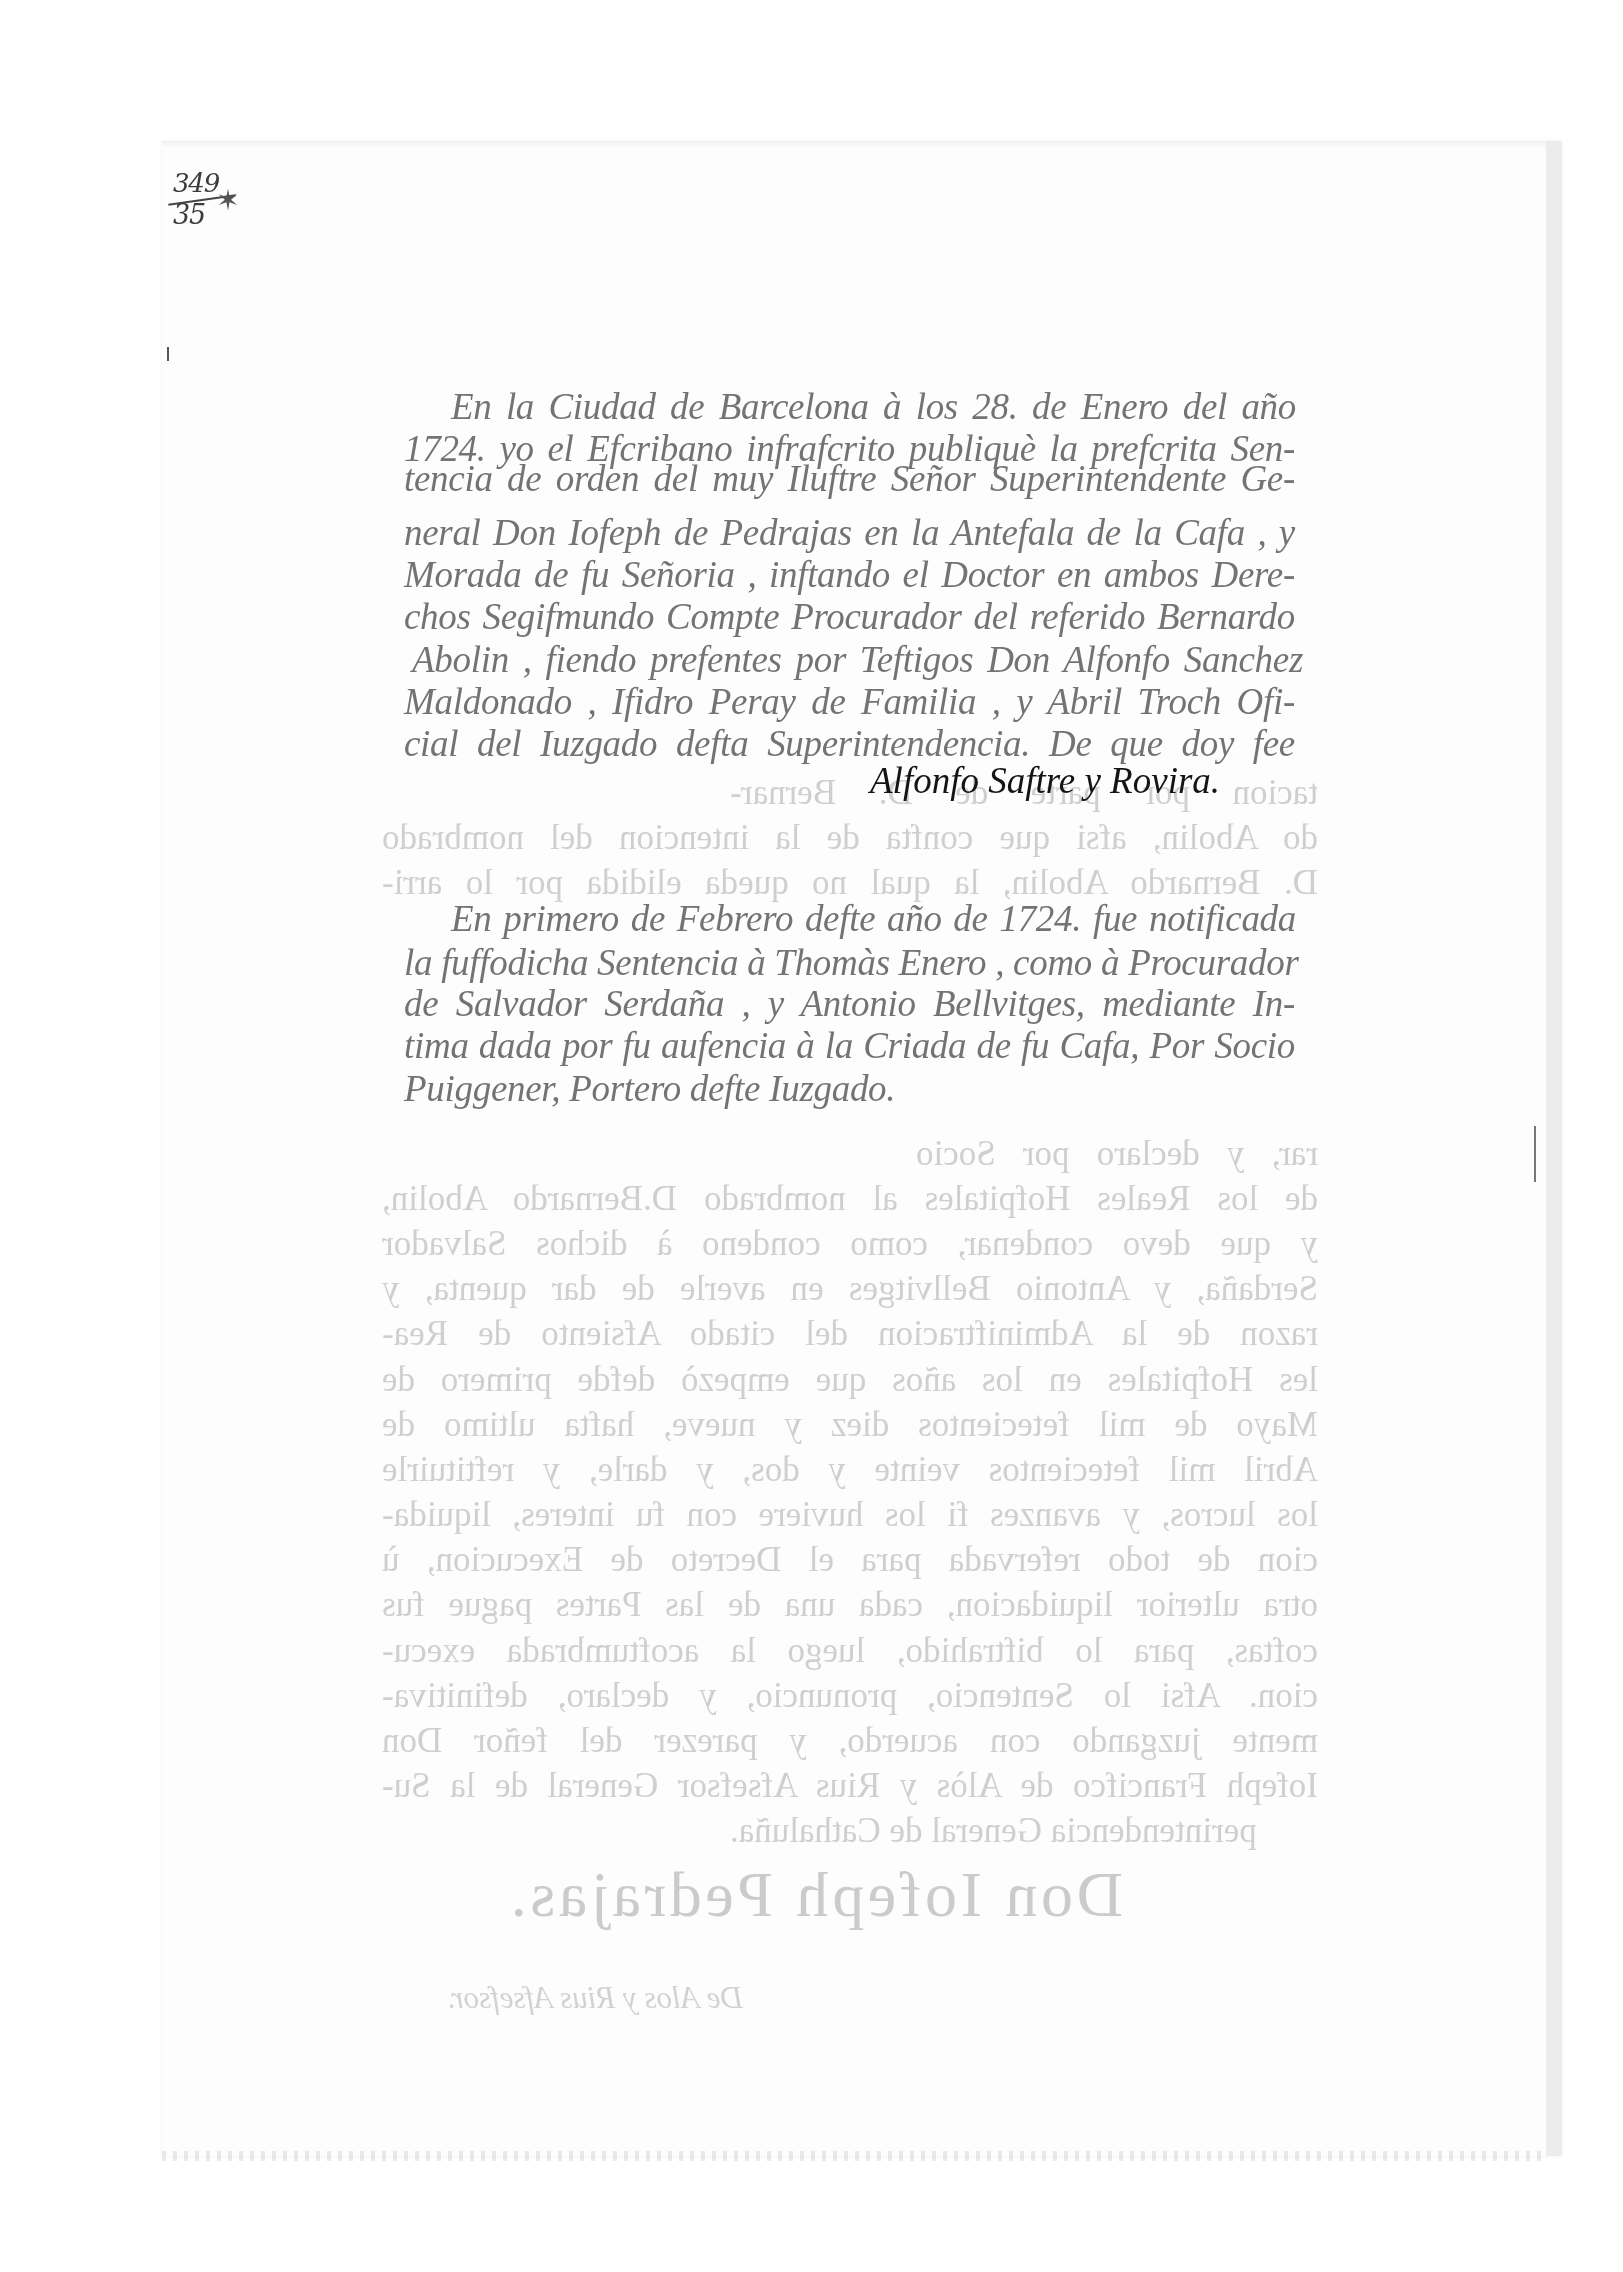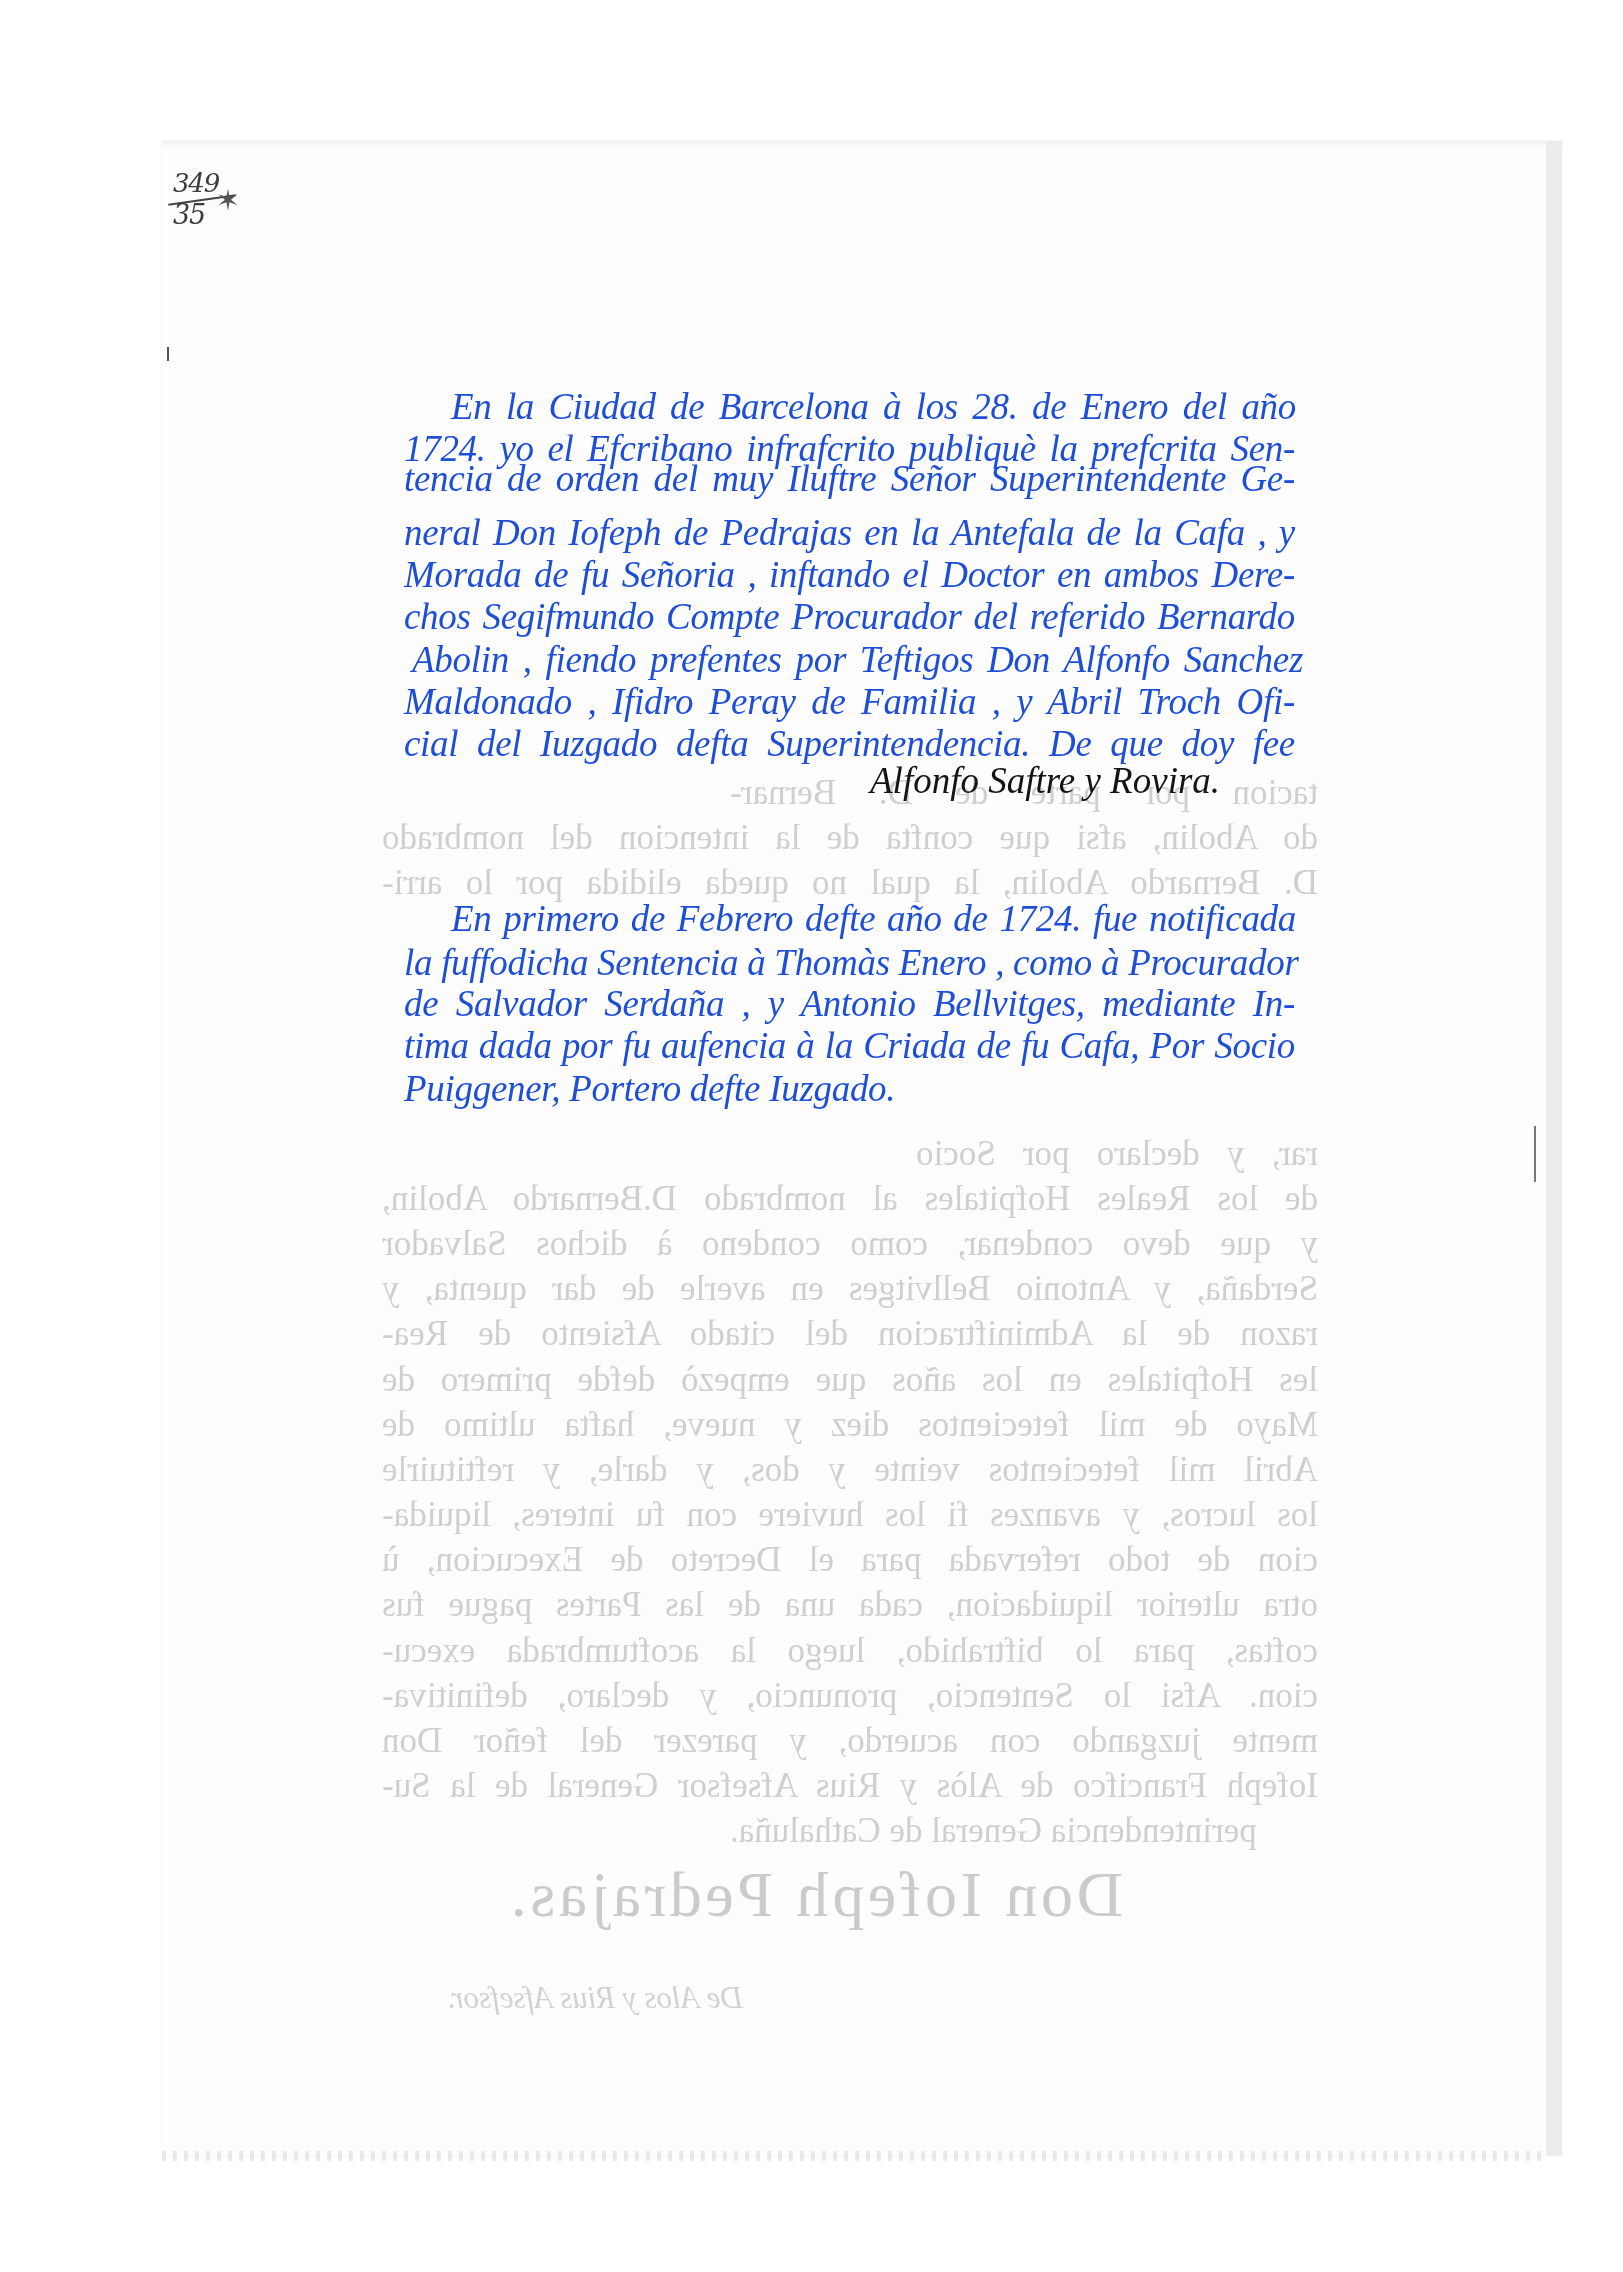--- a/index.html
+++ b/index.html
@@ -56,21 +56,21 @@
   }
   .bleed-asesor {
     position: absolute; left: 396px; top: 1911px; width: 347px;
     color: #d2d2d2; font-size: 31px; font-style: italic;
     transform: scaleX(-1); white-space: nowrap;
   }
 
   
   .line {
     position: absolute; left: 404px; width: 891px;
-    font-style: italic; color: #1d4ed8;
+    font-style: italic; color: #737373;
     font-size: 37px; line-height: 37px; height: 37px;
     white-space: nowrap;
     text-align: justify; text-align-last: justify;
     letter-spacing: -0.3px;
   }
   .line.indent { left: 451px; width: 845px; }
   .line.last { text-align-last: left; }
   .signature {
     position: absolute; left: 870px; width: 408px;
     font-style: italic; color: #141414;

